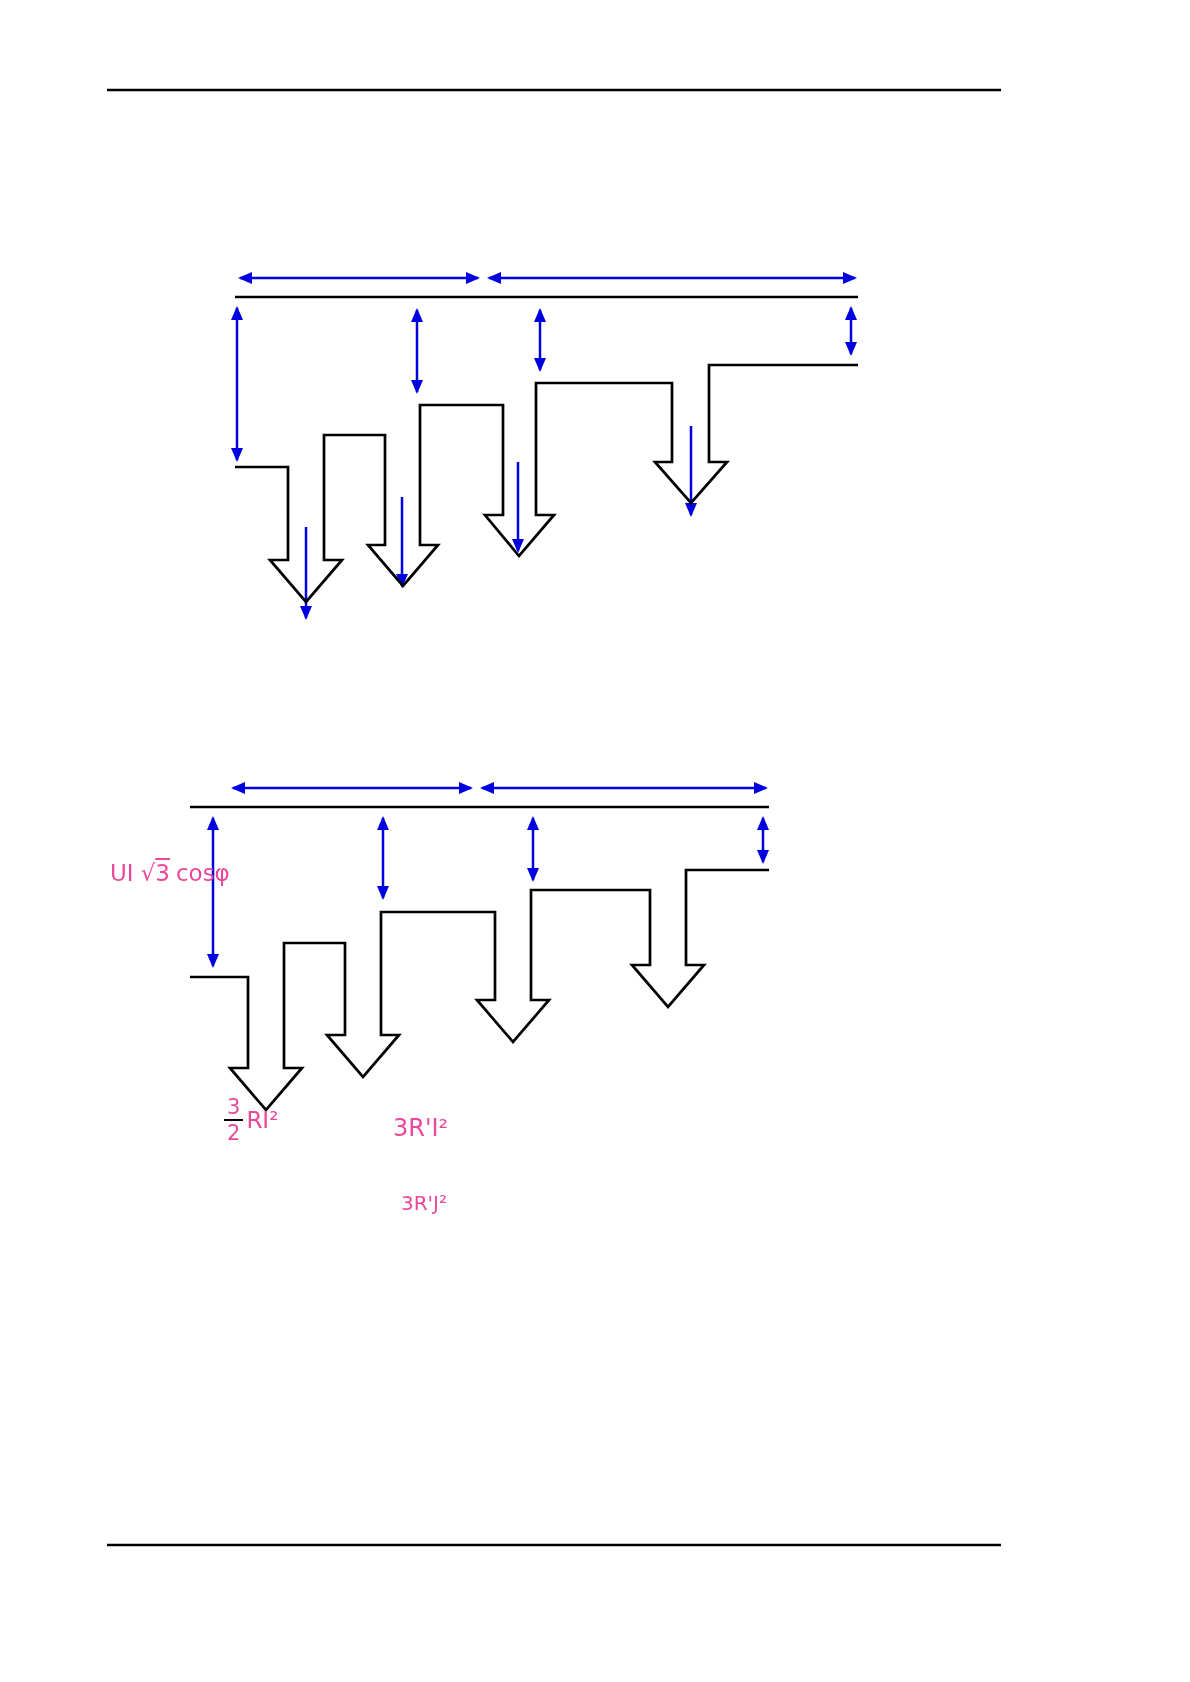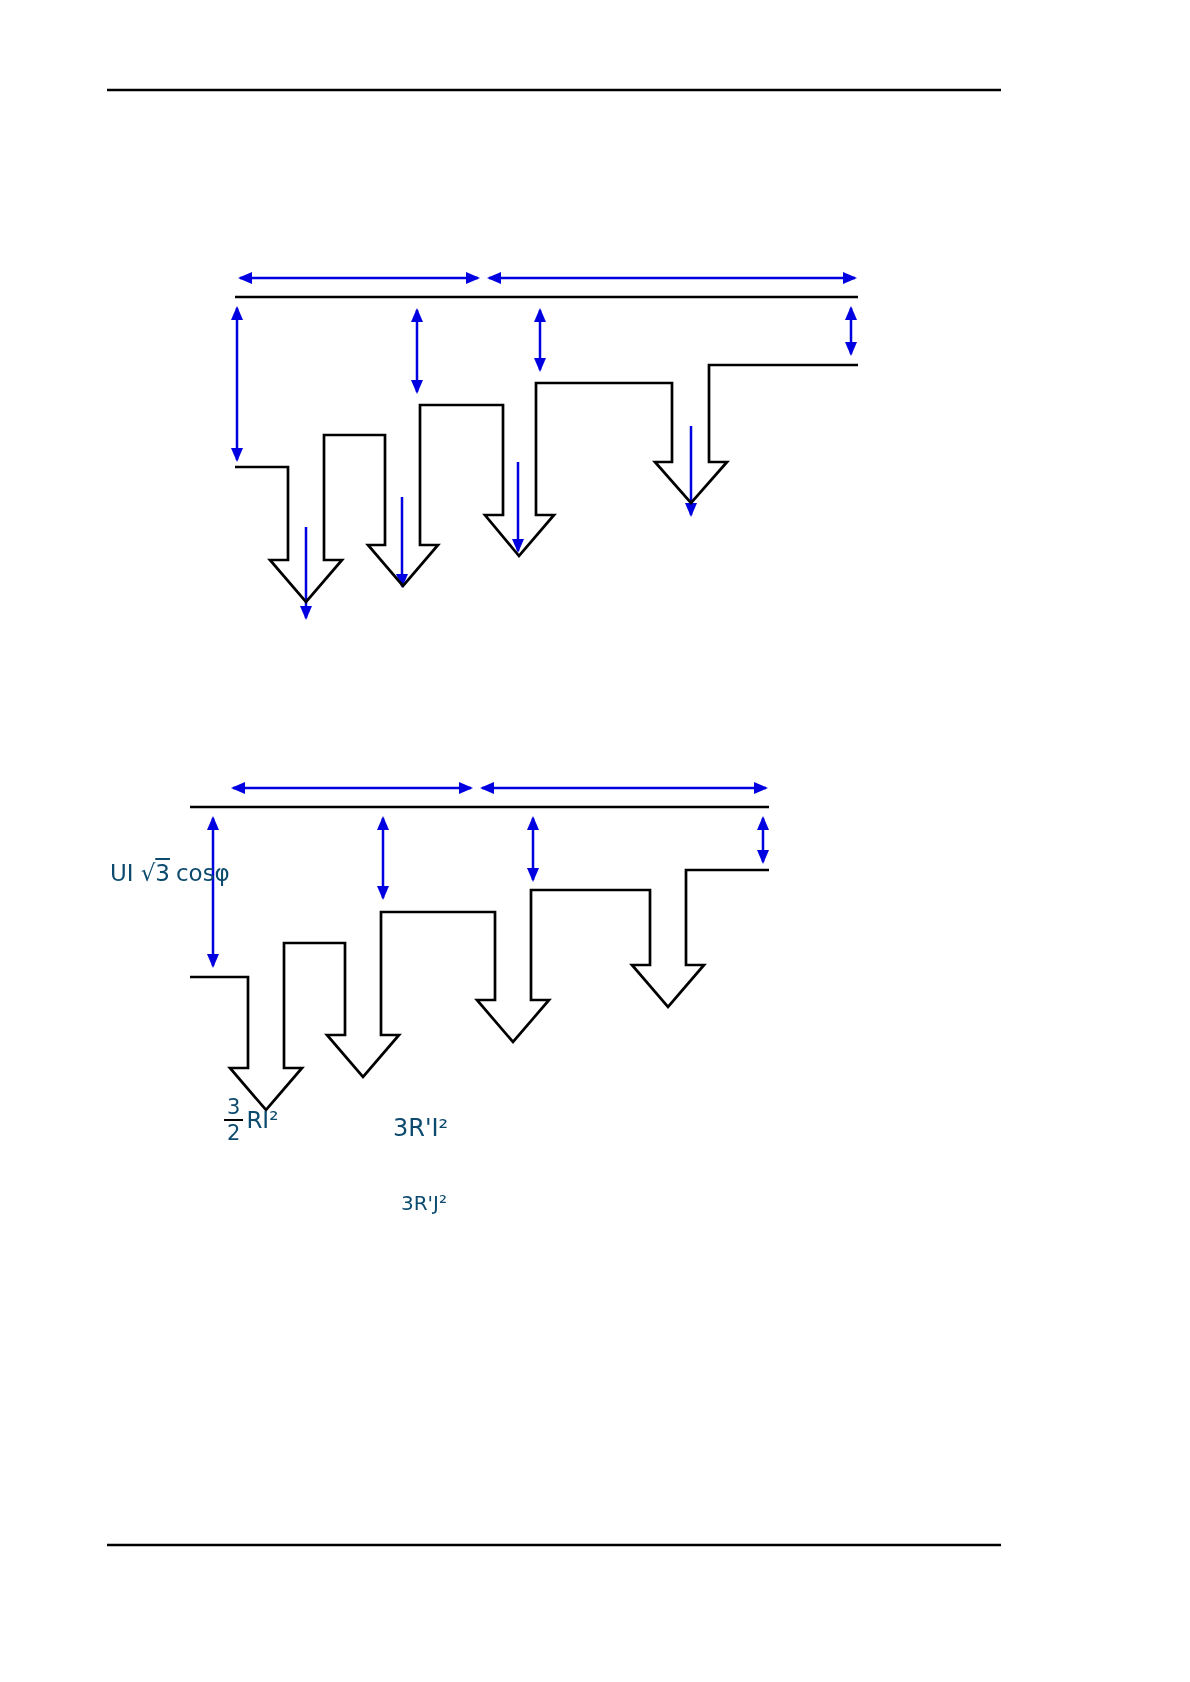--- a/index.html
+++ b/index.html
@@ -6,21 +6,21 @@
   html, body { margin: 0; padding: 0; background: #ffffff; }
   body { font-family: "DejaVu Sans", sans-serif; }
   .page {
     position: relative;
     width: 1190px;
     height: 1682px;
     background: #ffffff;
     overflow: hidden;
   }
   svg.layer { position: absolute; left: 0; top: 0; }
-  .label { position: absolute; color: #0c4a6e; white-space: nowrap; }
+  .label { position: absolute; color: #ec4899; white-space: nowrap; }
   .input-power { left: 110px; top: 860px; font-size: 23px; }
   .input-power .prefix { margin-right: 7px; }
   .input-power .suffix { margin-left: 6px; }
   .input-power .radicand { text-decoration: overline; }
   .loss1 {
     left: 224px; top: 1095px;
     display: flex; align-items: center; gap: 3px; font-size: 23px;
   }
   .frac { display: inline-flex; flex-direction: column; align-items: center; line-height: 1.15; font-size: 21px; }
   .frac .num { border-bottom: 2px solid #000; padding: 0 3px; }

